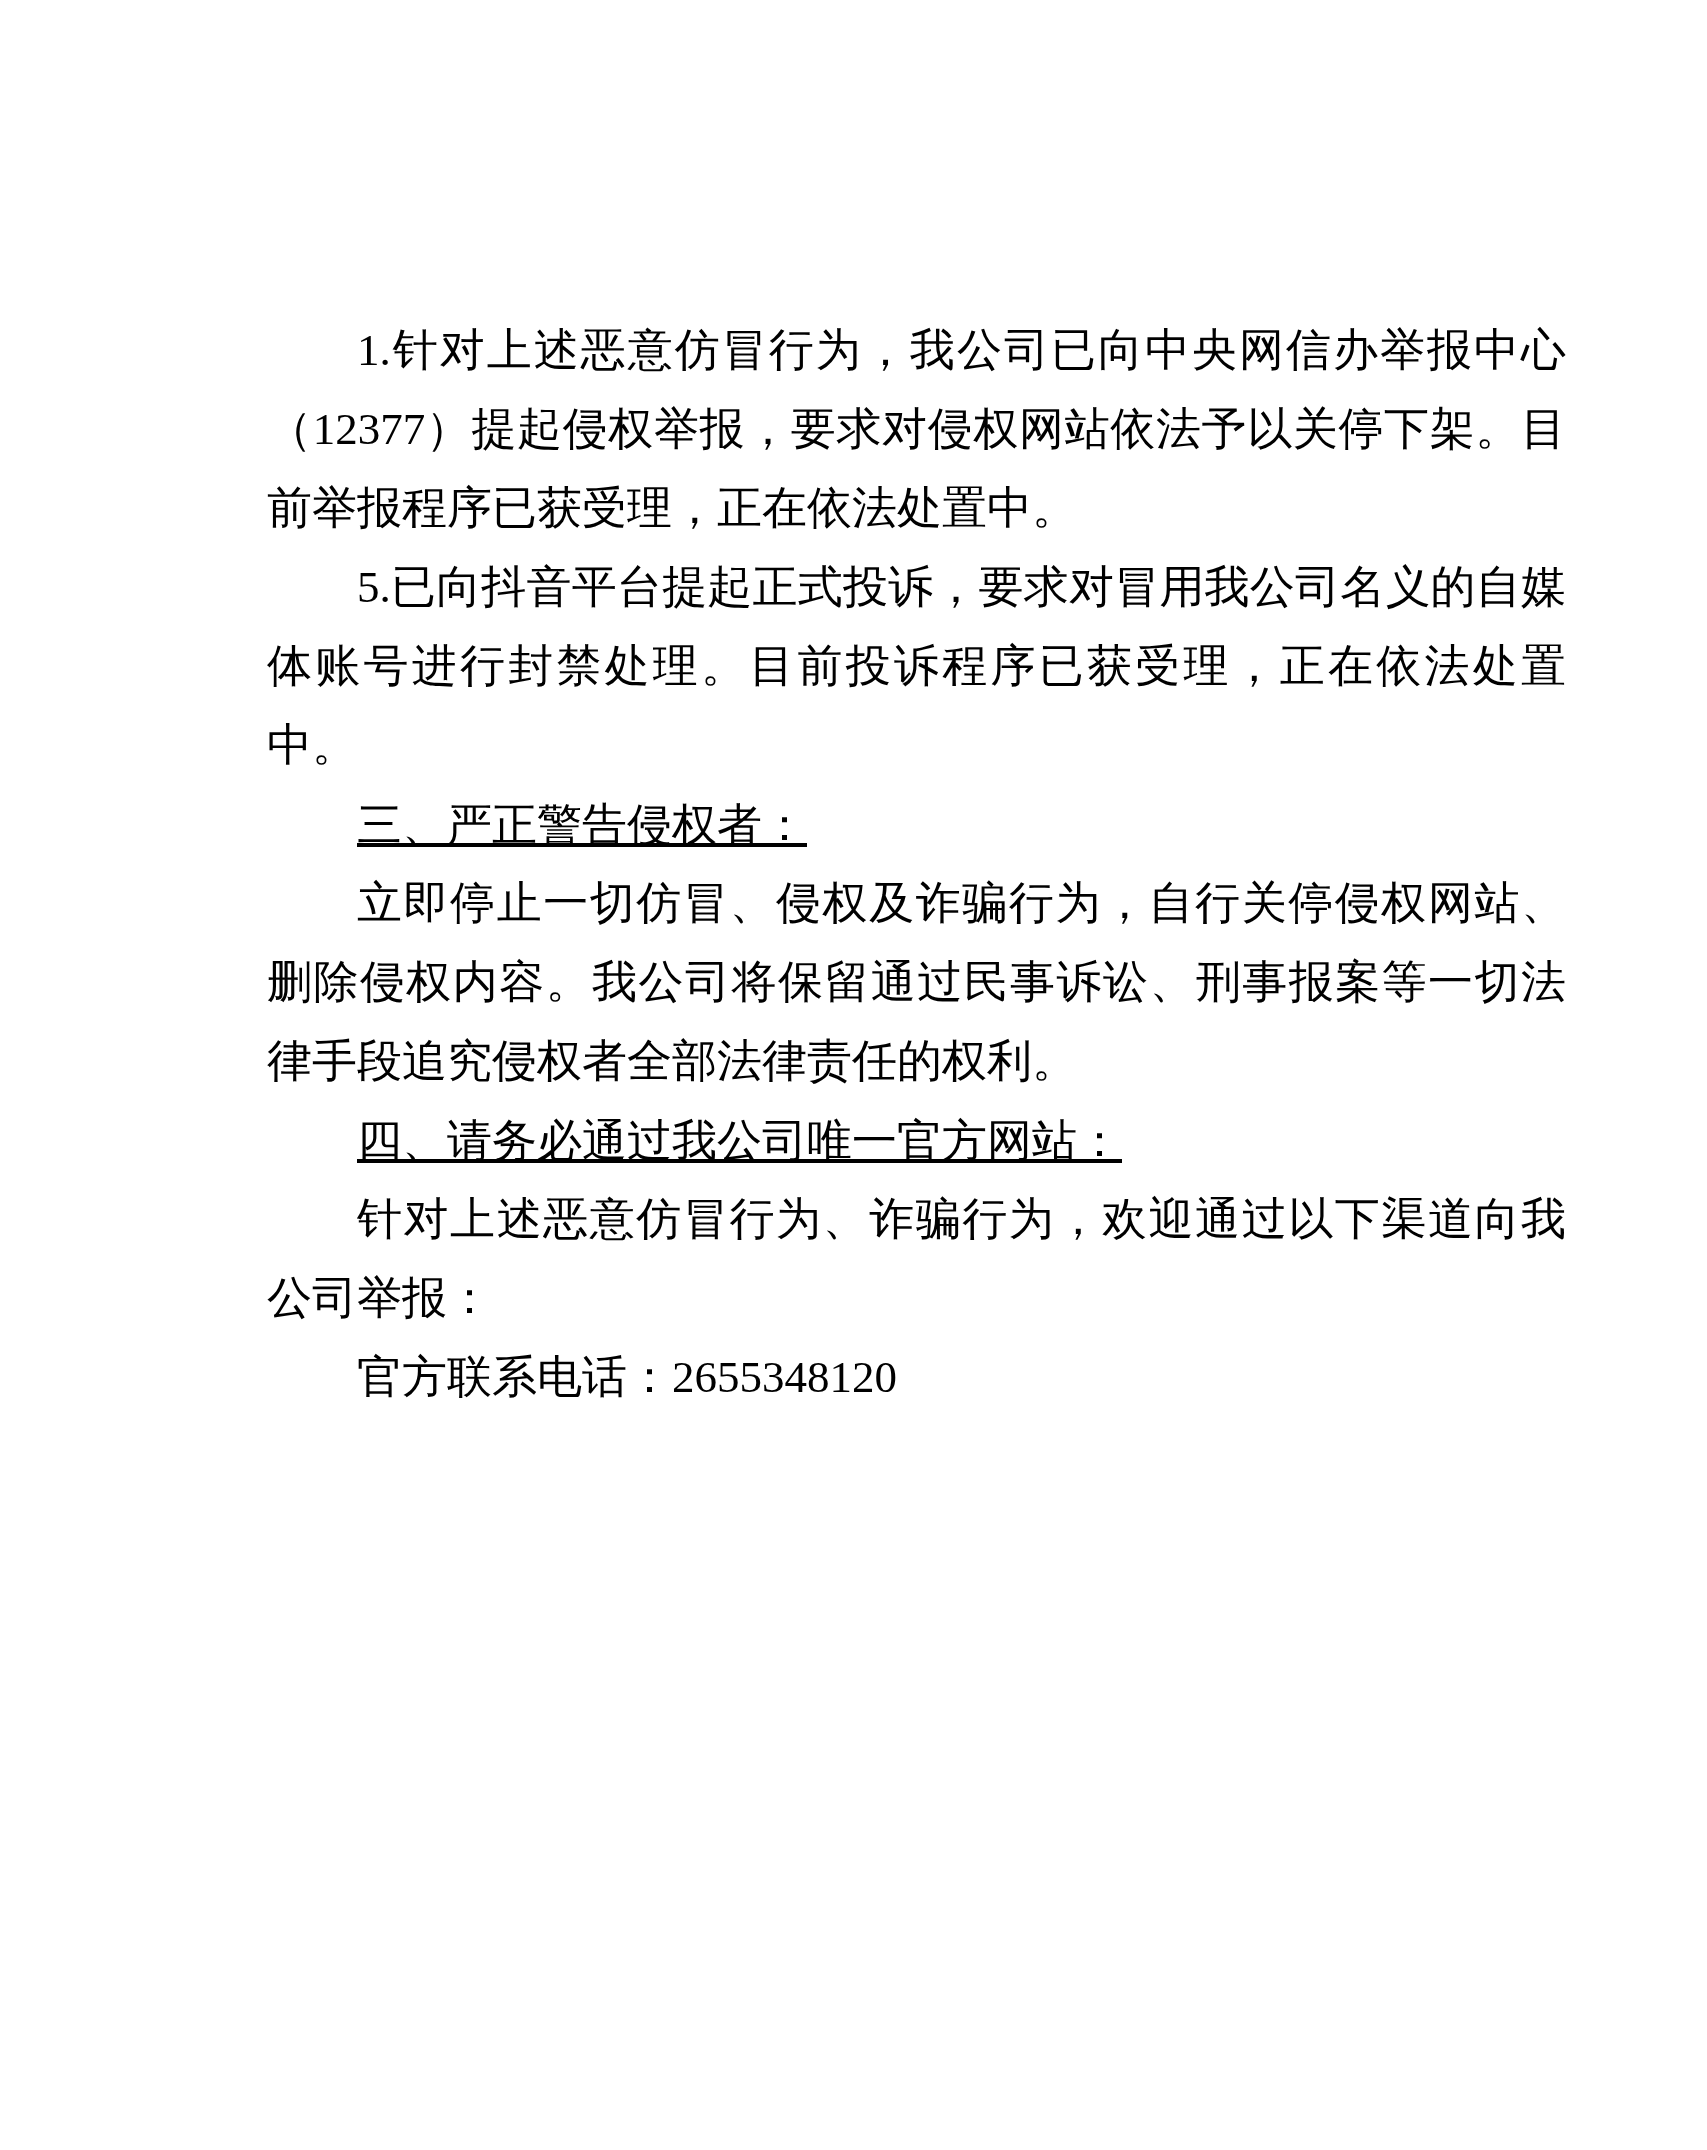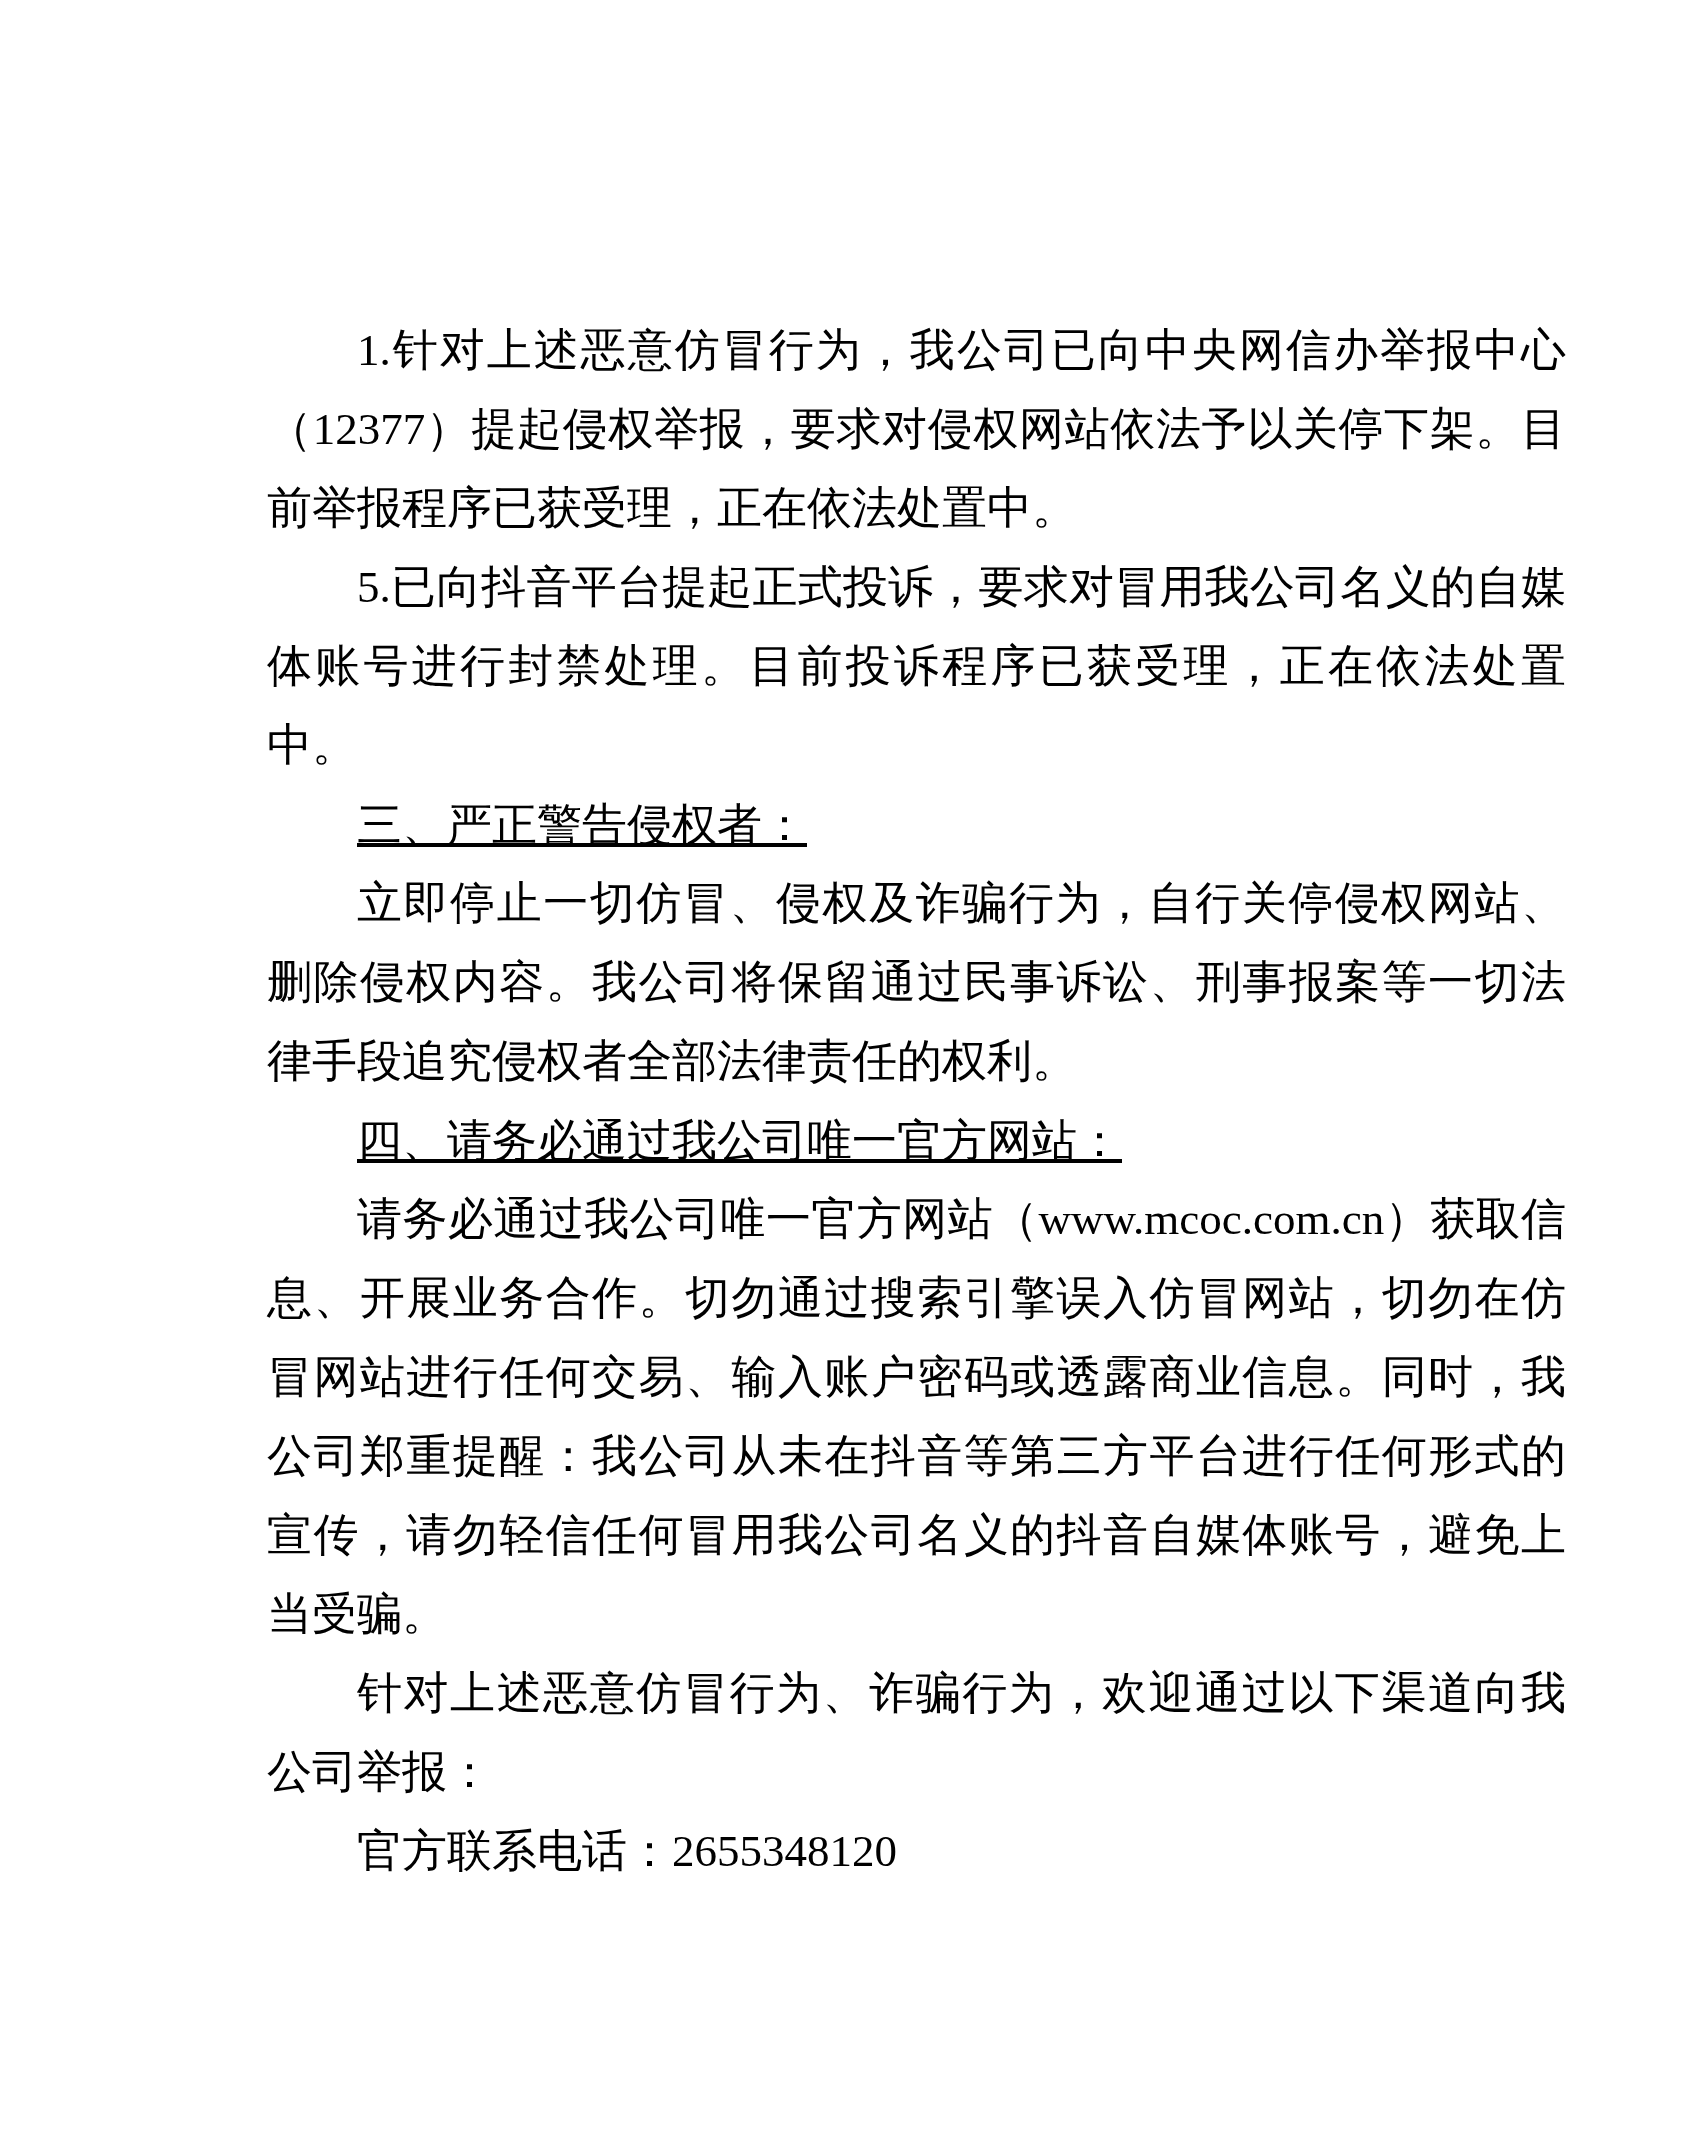--- a/index.html
+++ b/index.html
@@ -53,21 +53,20 @@
     <p class="para">1.针对上述恶意仿冒行为，我公司已向中央网信办举报中心（12377）提起侵权举报，要求对侵权网站依法予以关停下架。目前举报程序已获受理，正在依法处置中。</p>
 
     <p class="para">5.已向抖音平台提起正式投诉，要求对冒用我公司名义的自媒体账号进行封禁处理。目前投诉程序已获受理，正在依法处置中。</p>
 
     <h2 class="heading">三、严正警告侵权者：</h2>
 
     <p class="para">立即停止一切仿冒、侵权及诈骗行为，自行关停侵权网站、删除侵权内容。我公司将保留通过民事诉讼、刑事报案等一切法律手段追究侵权者全部法律责任的权利。</p>
 
     <h2 class="heading">四、请务必通过我公司唯一官方网站：</h2>
 
-    <p class="para">请务必通过我公司唯一官方网站（www.mcoc.com.cn）获取信息、开展业务合作。切勿通过搜索引擎误入仿冒网站，切勿在仿冒网站进行任何交易、输入账户密码或透露商业信息。同时，我公司郑重提醒：我公司从未在抖音等第三方平台进行任何形式的宣传，请勿轻信任何冒用我公司名义的抖音自媒体账号，避免上当受骗。</p>
 
     <p class="para">针对上述恶意仿冒行为、诈骗行为，欢迎通过以下渠道向我公司举报：</p>
 
     <p class="para">官方联系电话：2655348120</p>
 
 
   </main>
 
 </div>
 

